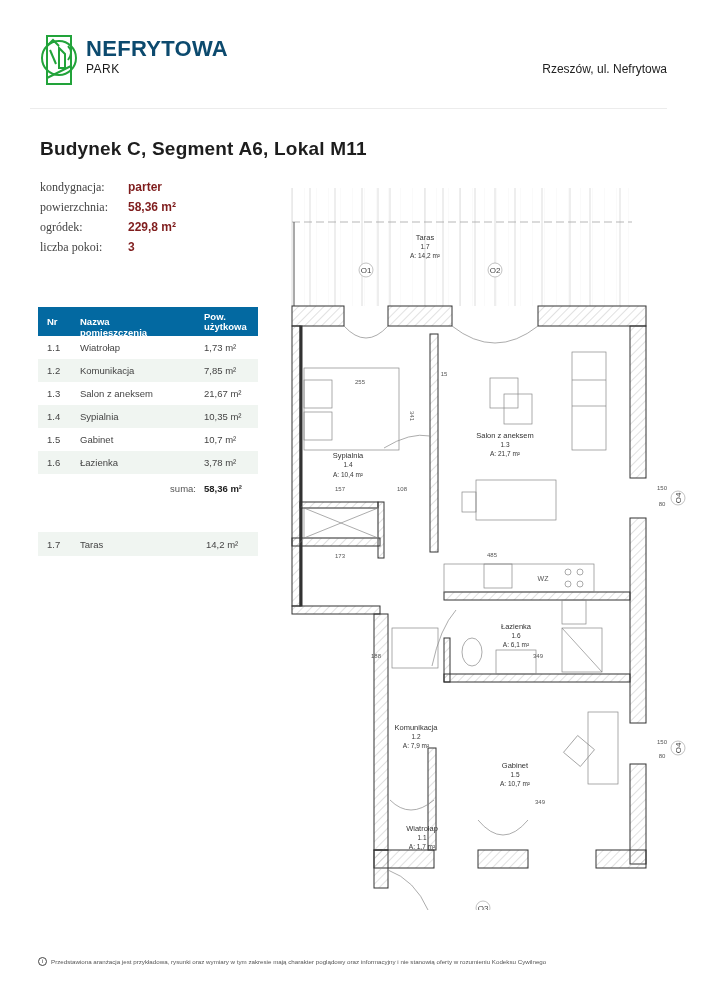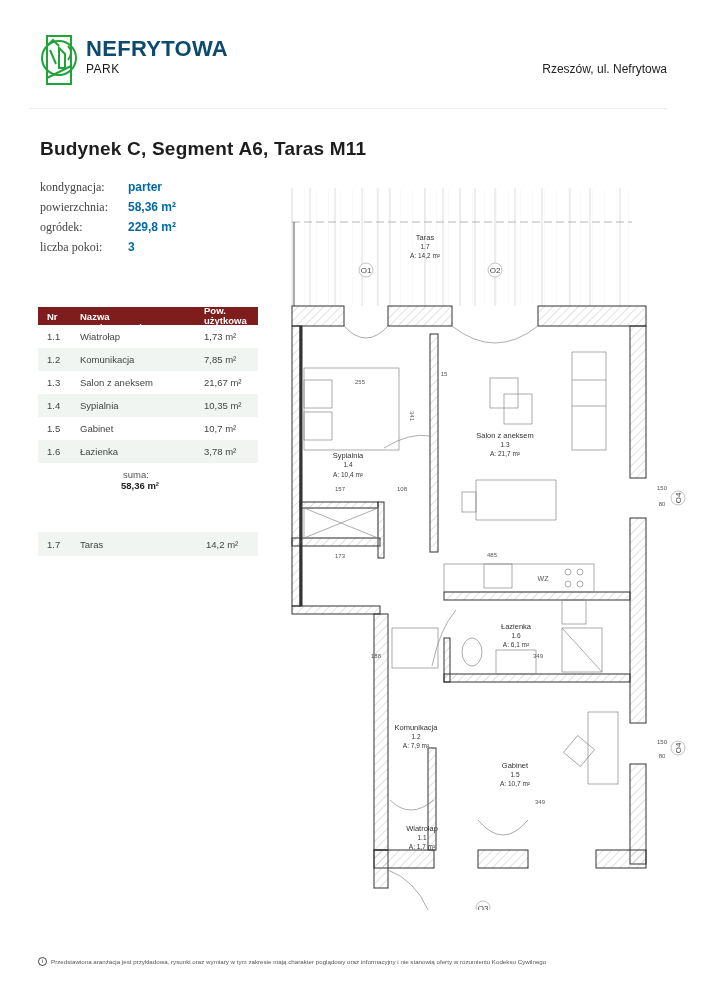--- a/index.html
+++ b/index.html
@@ -12,33 +12,33 @@
   .logo-name { font-size: 22px; font-weight: bold; letter-spacing: 0.3px; color: #0c4a6e; line-height: 22px; }
   .logo-sub { font-size: 12px; color: #1a1a1a; letter-spacing: 0.5px; margin-top: 2px; }
   .location { position: absolute; right: 40px; top: 62px; font-size: 12px; color: #222; }
   .hr { position: absolute; left: 30px; right: 40px; top: 108px; height: 1px; background: #ececec; }
 
   .title { position: absolute; left: 40px; top: 138px; font-size: 19px; font-weight: bold; color: #1d1d1d; letter-spacing: 0.2px; }
 
   .specs { position: absolute; left: 40px; top: 177px; font-size: 12px; line-height: 20px; }
   .spec-row { display: flex; }
   .spec-label { width: 88px; color: #444; font-family: Liberation Serif, serif; }
-  .spec-value { color: #0369a1; font-weight: 600; }
+  .spec-value { color: #7f1d1d; font-weight: 600; }
 
   .rooms { position: absolute; left: 38px; top: 307px; width: 220px; font-size: 9.5px; }
-  .rooms-head { display: flex; background: #7f1d1d; color: #fff; height: 18px; align-items: center; font-weight: 600; }
+  .rooms-head { display: flex; background: #0369a1; color: #fff; height: 29px; align-items: center; font-weight: 600; }
   .rooms-head .c1 { width: 30px; padding-left: 9px; }
   .rooms-head .c2 { width: 110px; padding-left: 12px; margin-top: 11px; }
   .rooms-head .c3 { width: 80px; padding-left: 26px; line-height: 10px; }
   .room-row { display: flex; height: 23px; align-items: center; color: #444; }
   .room-row:nth-child(even) { background: #f0f5f1; }
   .room-row .c1 { width: 30px; padding-left: 9px; }
   .room-row .c2 { width: 110px; padding-left: 12px; }
   .room-row .c3 { width: 80px; padding-left: 26px; }
-  .sum-row { display: flex; height: 28px; align-items: center; justify-content: flex-end; padding-right: 16px; flex-direction: column; }
+  .sum-row { display: flex; height: 28px; align-items: center; justify-content: flex-end; padding-right: 16px; }
   .sum-label { color: #555; margin-right: 8px; }
   .sum-value { font-weight: bold; color: #222; }
   .terrace-row { position: absolute; left: 38px; top: 532px; width: 220px; height: 24px; display: flex; align-items: center; background: #f0f5f1; font-size: 9.5px; color: #444; }
   .terrace-row .c1 { width: 30px; padding-left: 9px; }
   .terrace-row .c2 { width: 110px; padding-left: 12px; }
   .terrace-row .c3 { width: 80px; padding-left: 28px; }
 
   .plan { position: absolute; left: 280px; top: 180px; width: 420px; height: 730px; }
 
   .disclaimer { position: absolute; left: 38px; top: 957px; font-size: 6.2px; color: #555; display: flex; align-items: center; white-space: nowrap; }
@@ -58,21 +58,21 @@
     <path d="M30 12 Q36 18 30 26"></path>
   </svg>
   <div class="logo-text">
     <div class="logo-name">NEFRYTOWA</div>
     <div class="logo-sub">PARK</div>
   </div>
 </div>
 <div class="location">Rzeszów, ul. Nefrytowa</div>
 <div class="hr"></div>
 
-<div class="title">Budynek C, Segment A6, Taras M11</div>
+<div class="title">Budynek C, Segment A6, Lokal M11</div>
 
 <div class="specs">
   <div class="spec-row">
     <span class="spec-label">kondygnacja:</span>
     <span class="spec-value">parter</span>
   </div>
   <div class="spec-row">
     <span class="spec-label">powierzchnia:</span>
     <span class="spec-value">58,36 m²</span>
   </div>

